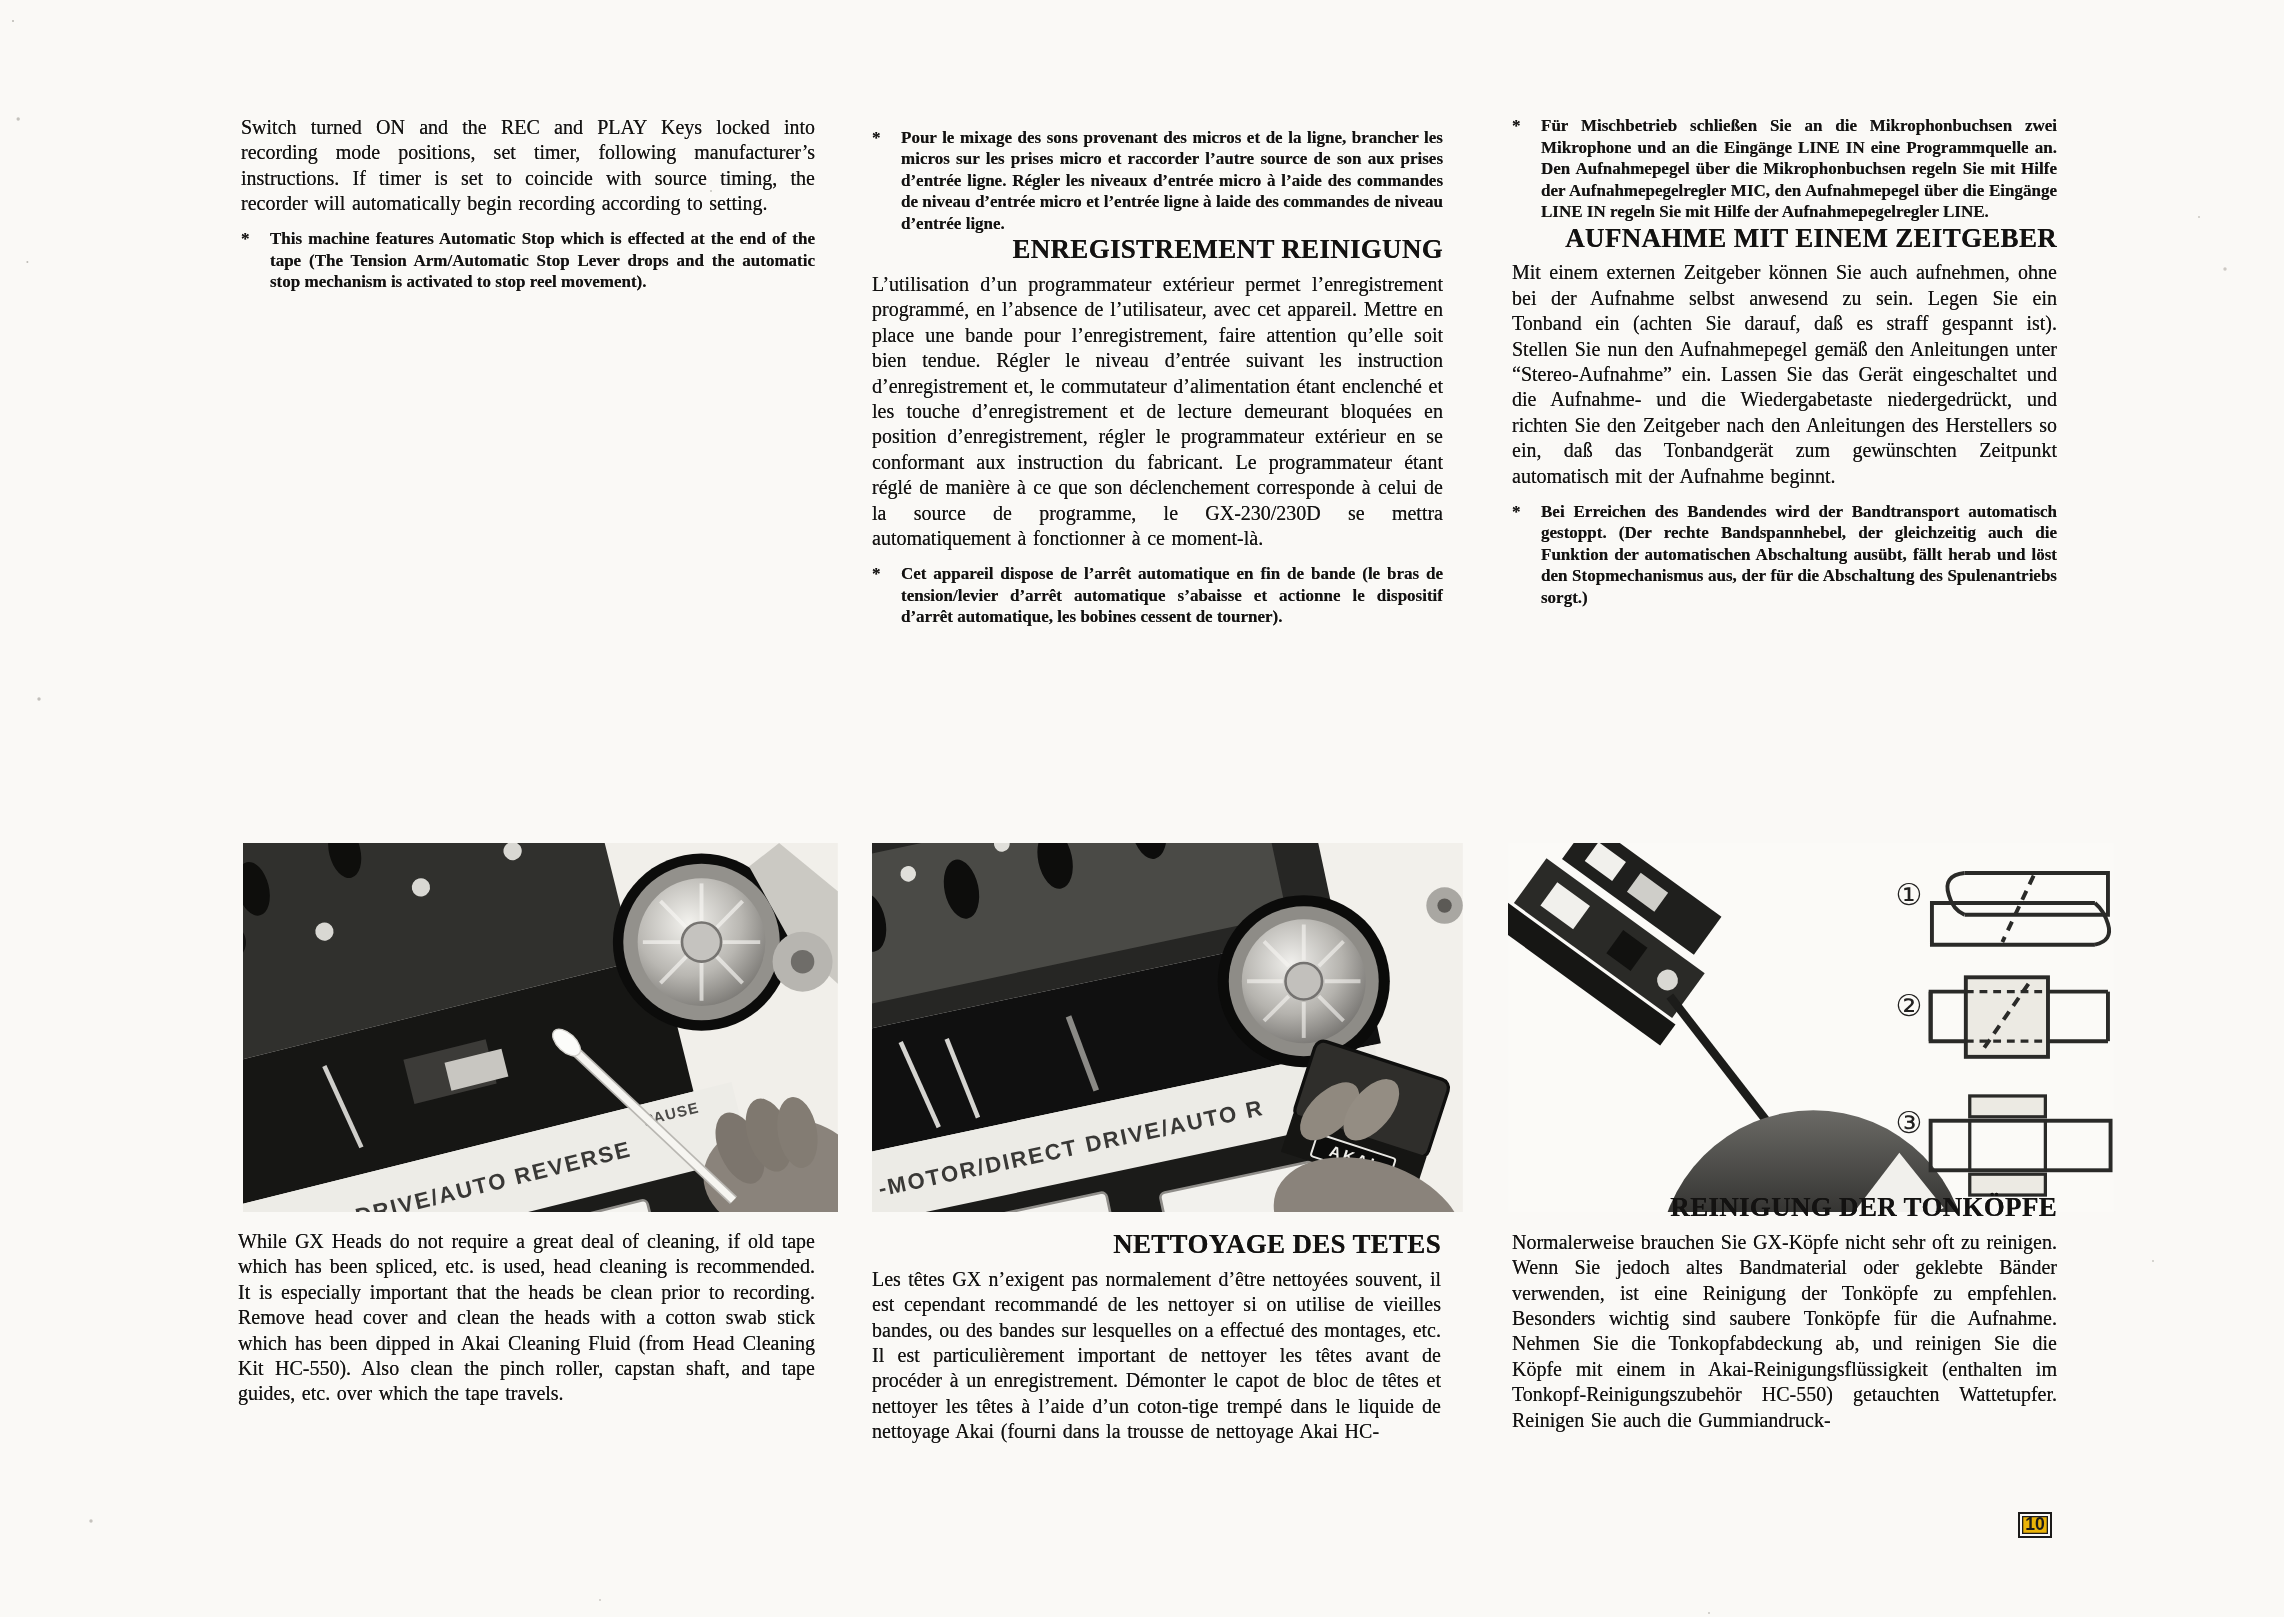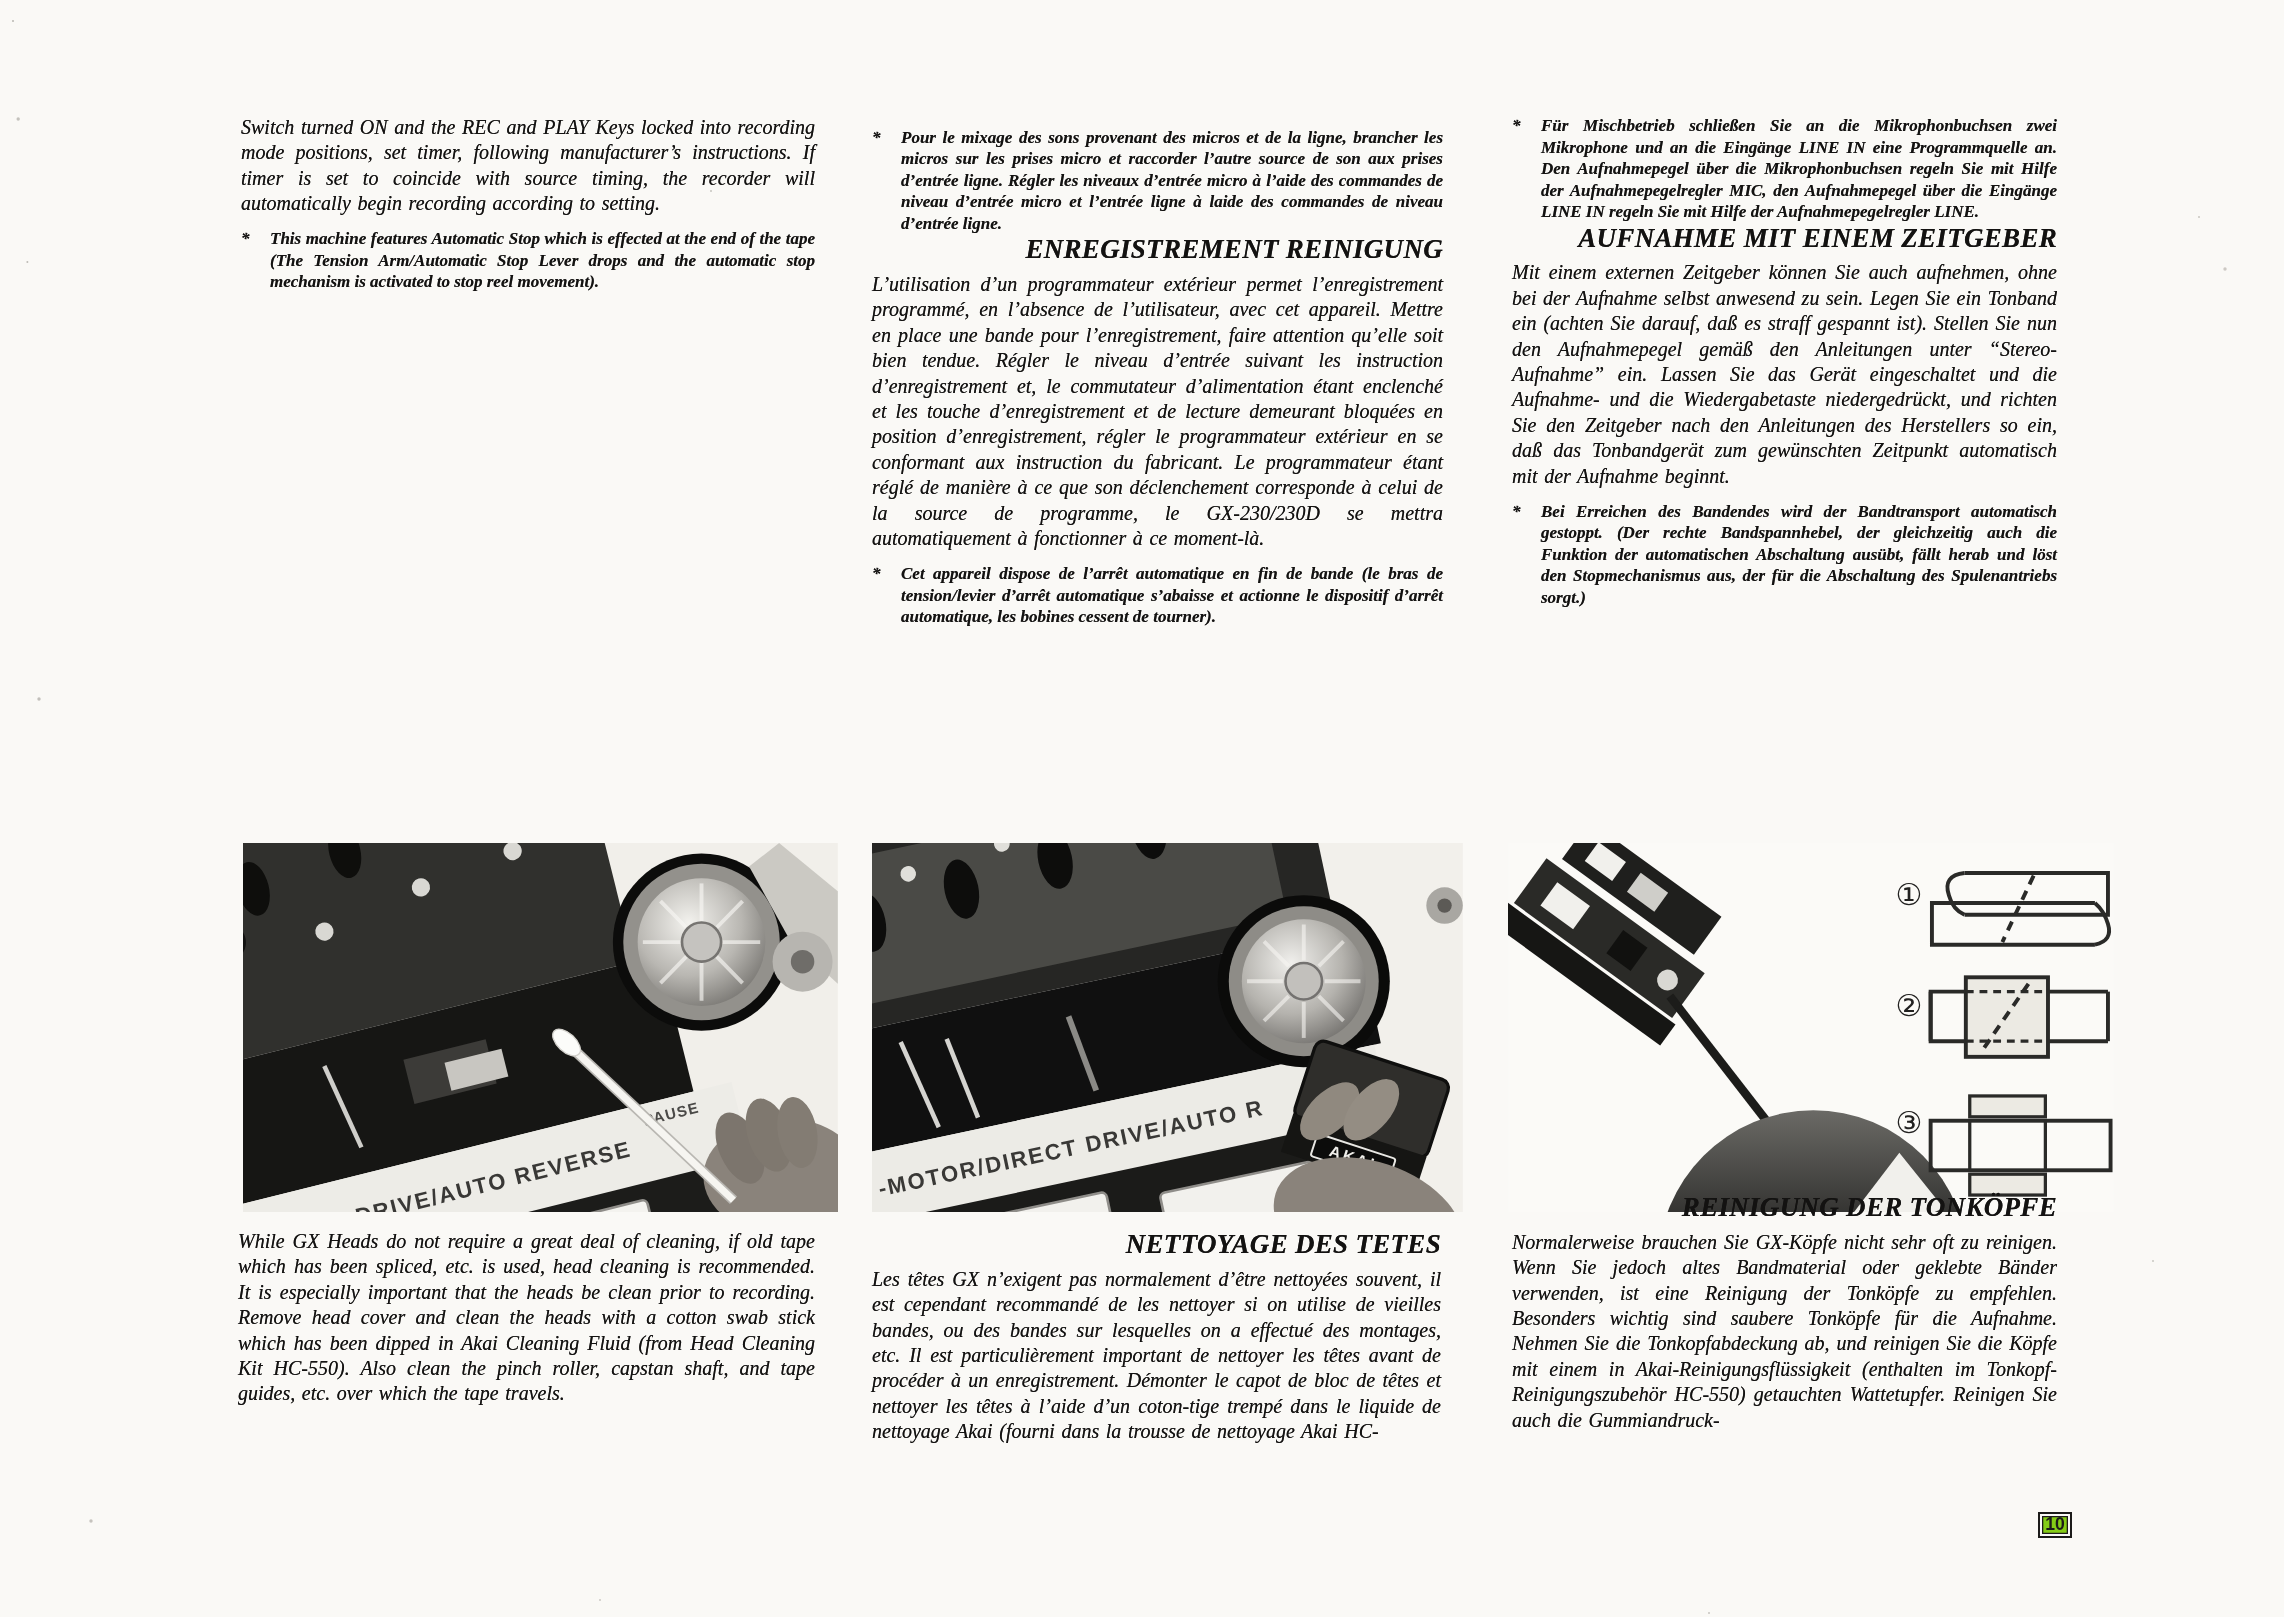--- a/index.html
+++ b/index.html
@@ -3,21 +3,21 @@
 <meta charset="utf-8">
 <style>
   html, body { margin:0; padding:0; }
   body {
     width:2284px; height:1618px; position:relative;
     background:#faf9f6;
     font-family:"Liberation Serif", serif;
     color:#131211;
     overflow:hidden;
   }
-  .col, .sec { position:absolute; text-align:justify;font-style:italic; }
+  .col, .sec { position:absolute; text-align:justify; }
   .body-text {
     font-size:20px; line-height:25.4px; word-spacing:1.6px;
     text-shadow:0 0 0.4px rgba(10,10,10,0.75);
   }
   .note {
     display:flex; align-items:flex-start;
     font-size:17px; line-height:21.5px; font-weight:bold;
     text-shadow:0 0 0.3px rgba(10,10,10,0.6);
   }
   .note .marker { width:29px; flex:none; }
@@ -40,22 +40,21 @@
   .sec-en { left:238px;  top:1229px; width:577px; }
   .sec-fr { left:872px; top:1229px; width:569px; }
   .sec-de { left:1512px; top:1192px; width:545px; }
   .page-num {
     position:absolute; left:2018px; top:1512px;
     border:2.6px solid #1c1b1a;
     box-shadow: inset 0 0 0 2px #faf9f6, inset 0 0 0 3.3px #1c1b1a;
     padding:2px 5.2px;
     font-family:"Liberation Sans", sans-serif;
     font-weight:bold; font-size:17.6px; line-height:17.6px; color:#1c1b1a;
-    background:#84cc16;
-    margin-left:20px;
+    background:#eab308;
   }
   .specks {
     position:absolute; left:11.7px; top:19.6px; width:2px; height:2px;
     background:#b9b7b2; border-radius:50%;
     box-shadow: 5.2px 98px 0 0.7px #c4c2bd, 14.4px 241px 0 0 #bdbbb6,
       2186px 196px 0 0 #c8c6c1, 2212px 248px 0 0.7px #ccc9c4,
       698px 170px 0 0 #c6c4bf, 26px 678px 0 0.7px #c2c0bb,
       2140px 1240px 0 0 #c9c7c2, 78px 1500px 0 0.7px #c5c3be,
       587px 1579px 0 0 #cbc9c4, 1696px 1592px 0 0 #c7c5c0;
   }

